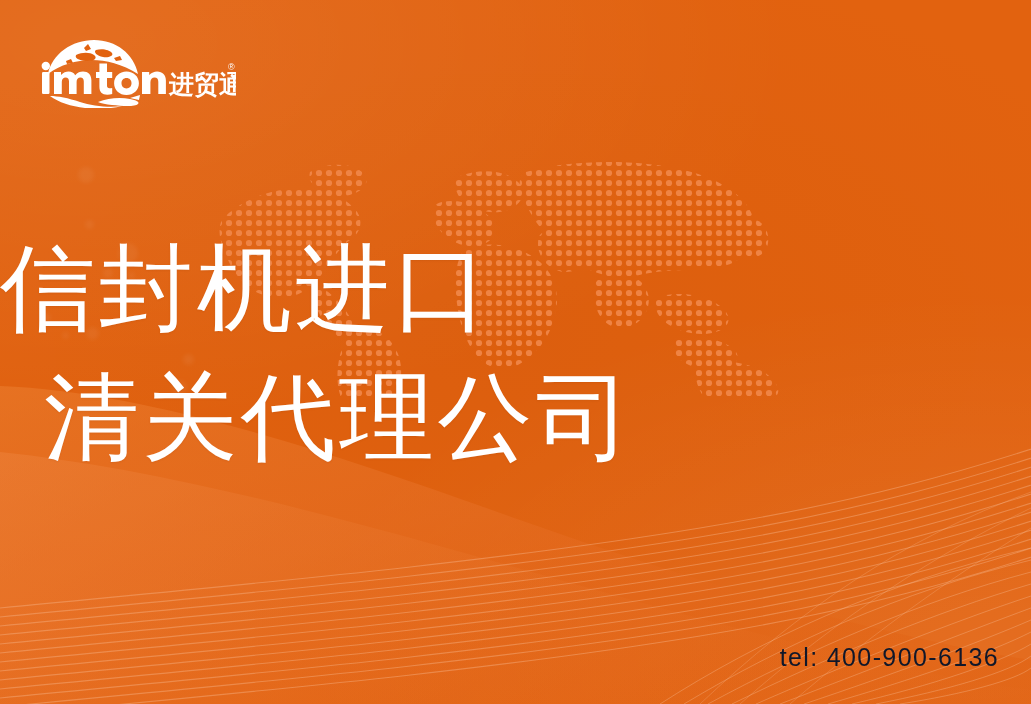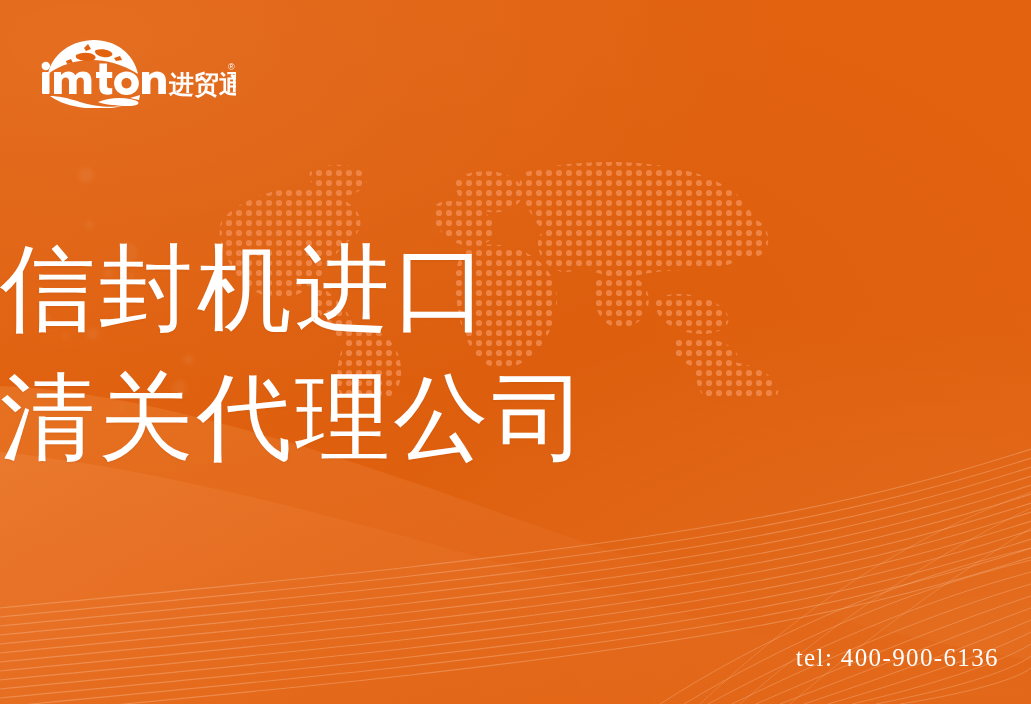--- a/index.html
+++ b/index.html
@@ -53,40 +53,39 @@
     text-align:left;
     color:#ffffff;
     font-weight:300;
     font-size:95px;
     line-height:1.36;
     letter-spacing:.035em;
     text-shadow:0 1px 2px rgba(120,45,0,.10);
     white-space:nowrap;
   }
   .headline .l1{ display:block; }
-  .headline .l2{ display:block; }
+  .headline .l2{ display:block;padding-left:44px; }
 
   
   .logo{
     position:absolute;
     left:36px; top:28px;
     width:200px; height:80px;
   }
   .logo svg{ display:block; width:100%; height:100%; }
 
   
   .tel{
     position:absolute;
     right:32px; bottom:32px;
-    color:#ffffff;
+    color:#0f172a;
     font-size:25px;
     letter-spacing:.055em;
     font-weight:400;
     white-space:nowrap;
-    font-family:Liberation Serif, serif;
   }
 </style>
 </head>
 <body>
 
 <div class="stage">
 
   <div class="bg-base"></div>
   <div class="bg-vignette"></div>
 

